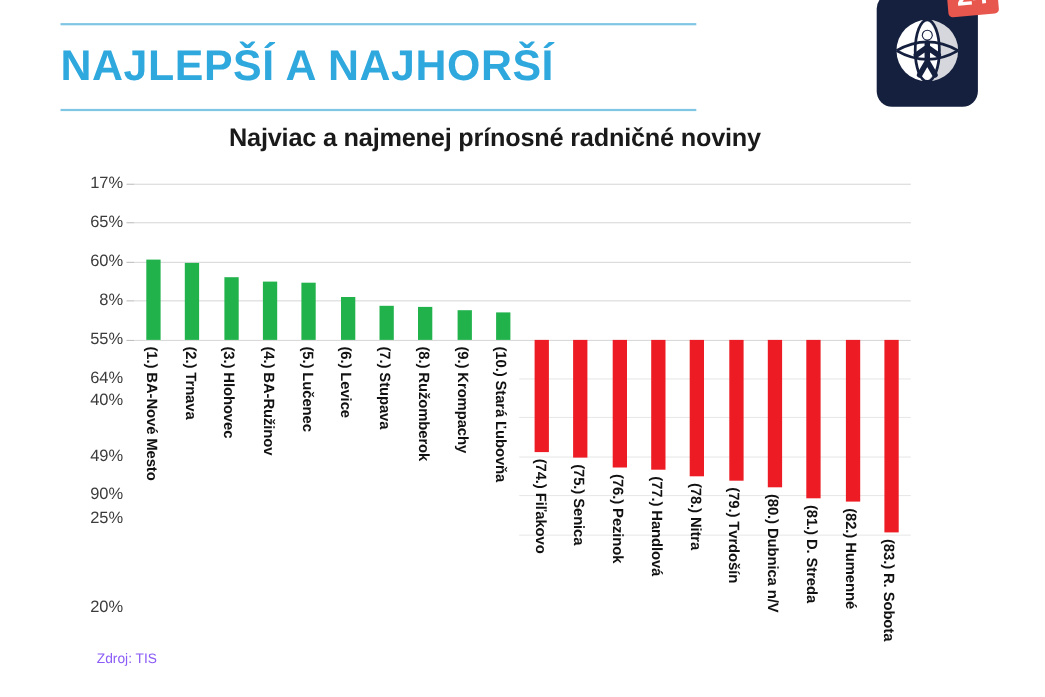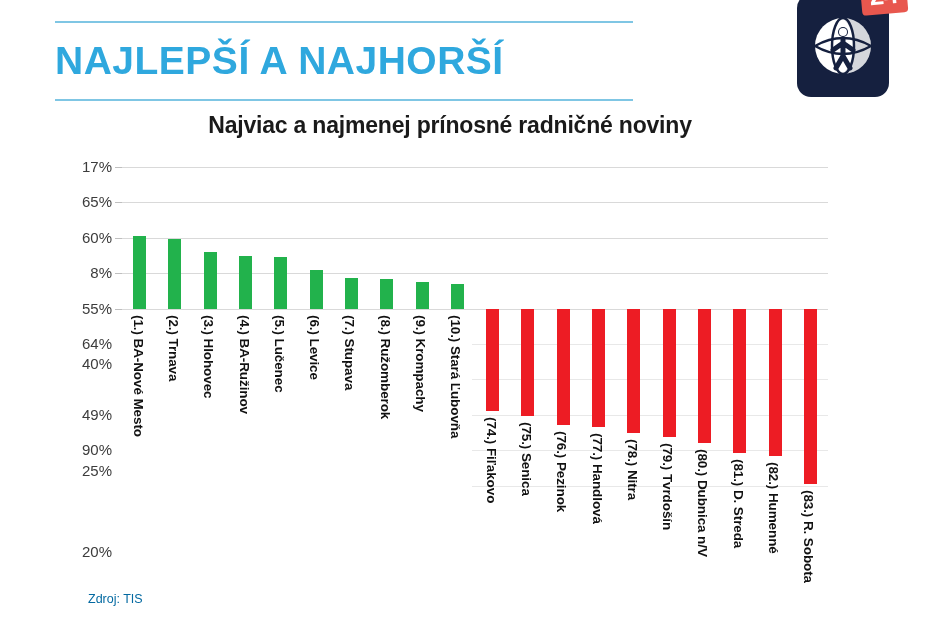--- a/index.html
+++ b/index.html
@@ -95,21 +95,21 @@
     font-weight:bold;
     color:#111111;
     white-space:nowrap;
     transform-origin:left top;
     transform:rotate(90deg);
     letter-spacing:-0.1px;
   }
 
   .source{
     position:absolute; left:88px; top:592px;
-    font-size:12.5px; color:#0369a1;
+    font-size:12.5px; color:#8b5cf6;
   }
 </style>
 </head>
 <body>
 
 <div class="header">
   <div class="rule top"></div>
   <div class="header-title">NAJLEPŠÍ A NAJHORŠÍ</div>
   <div class="rule bottom"></div>
 </div>

